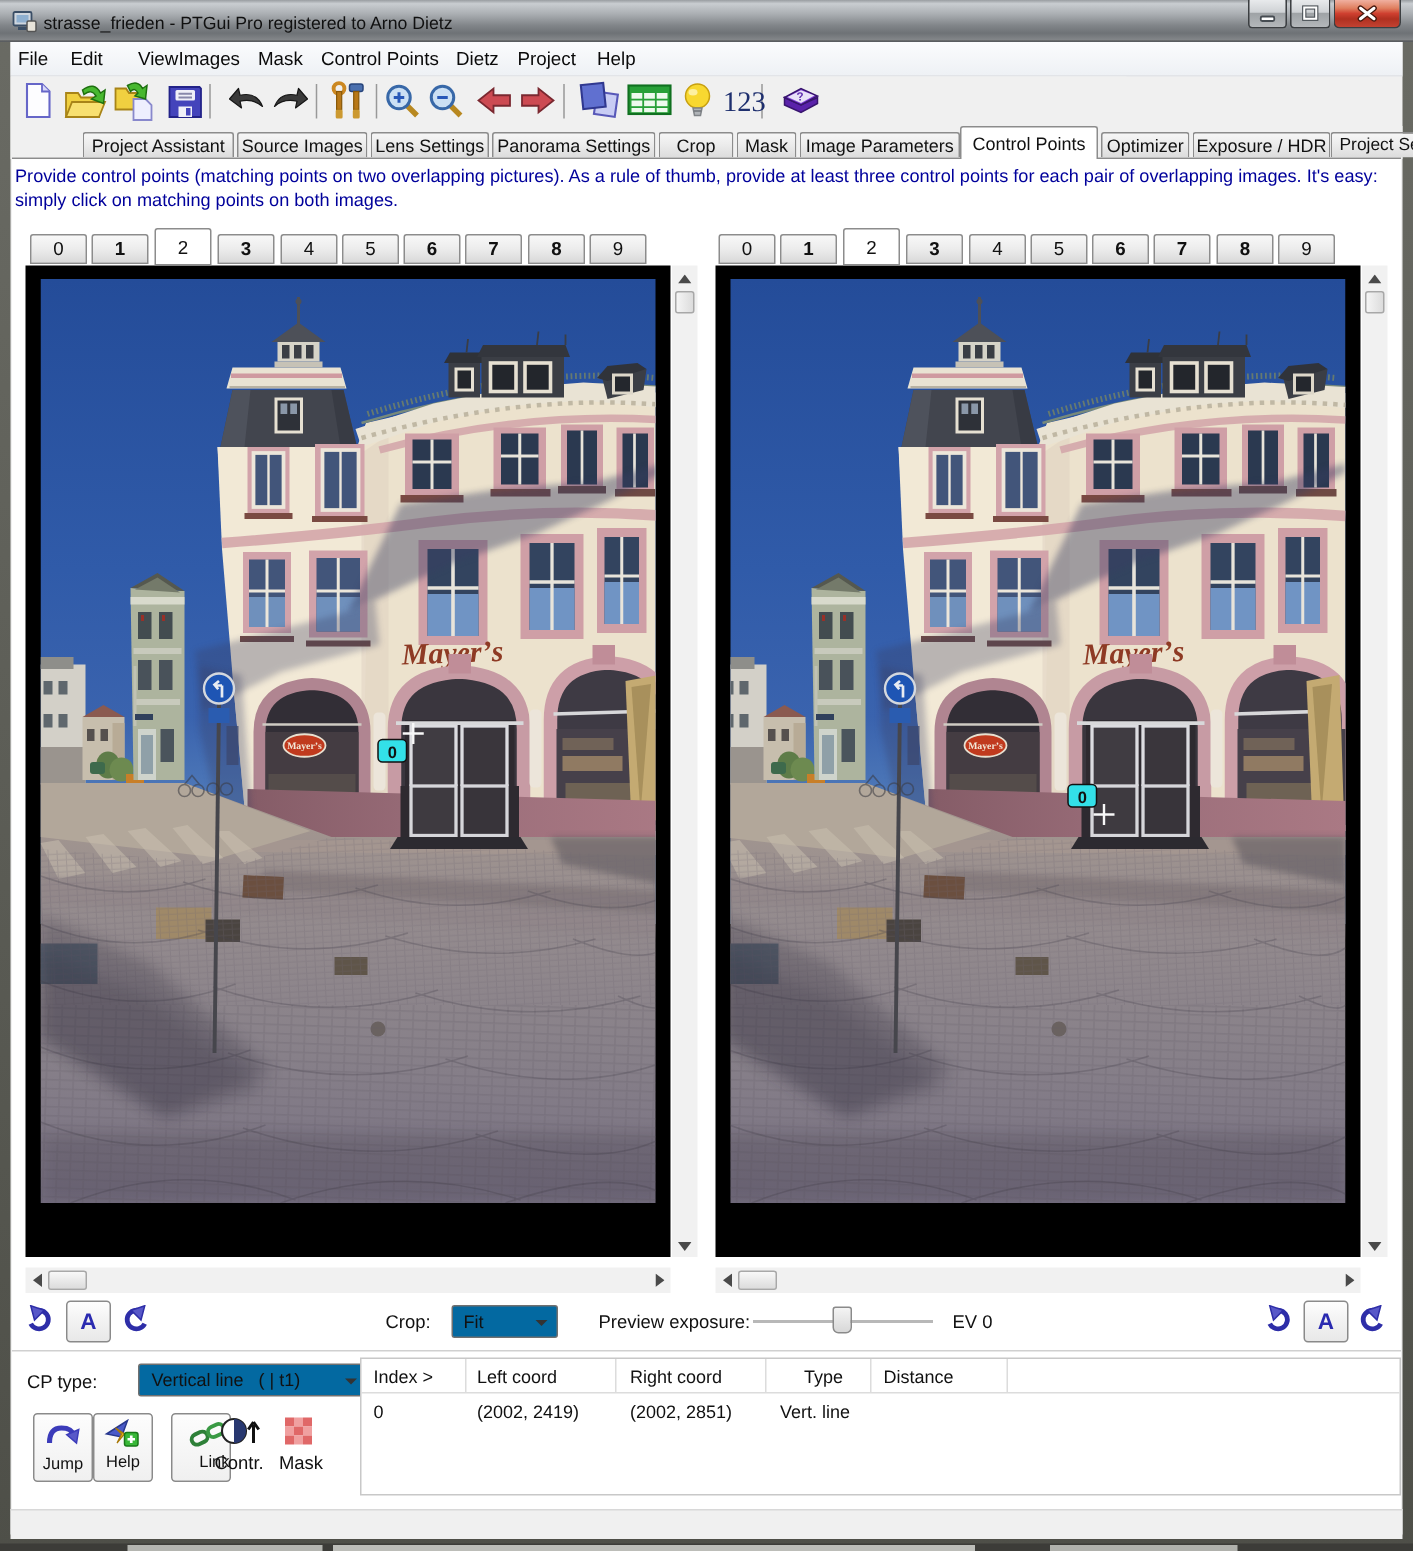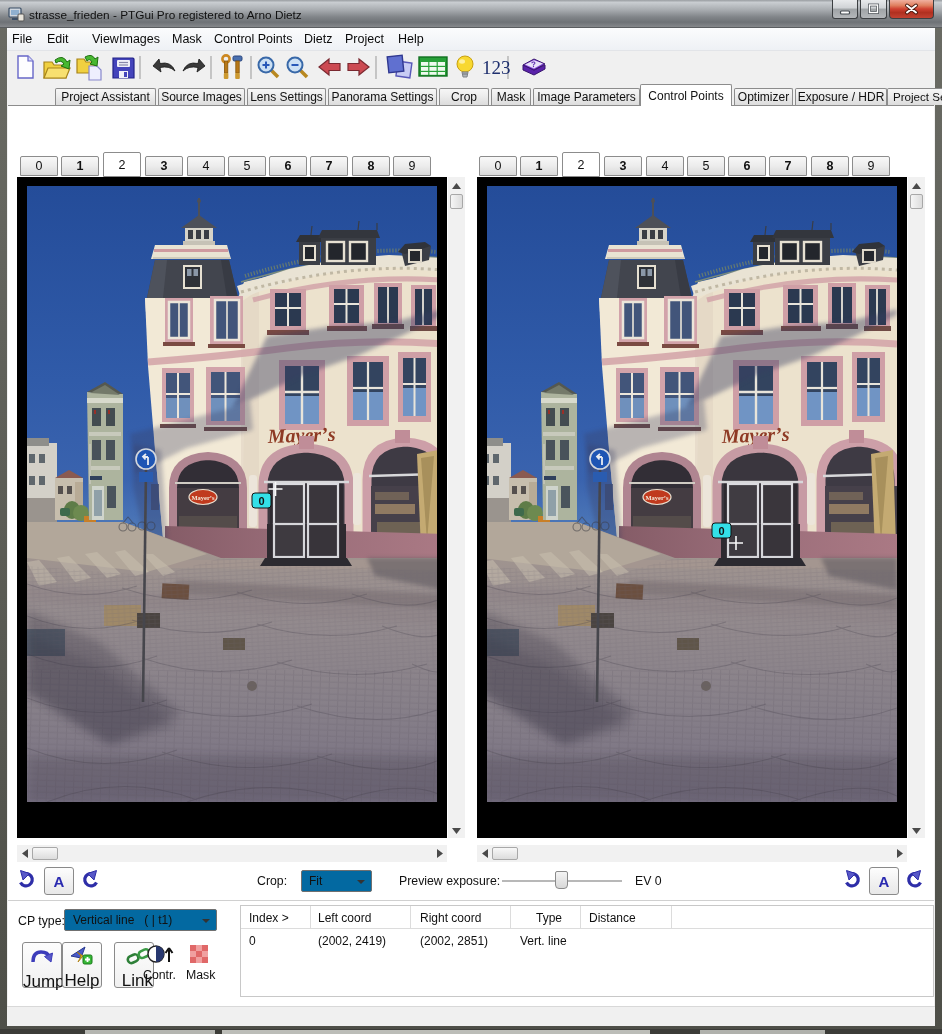--- a/index.html
+++ b/index.html
@@ -50,21 +50,21 @@
   .lbl{position:absolute;font-size:12.3px;color:#111;}
   .combo{position:absolute;height:22px;background:#0369a1;border:1px solid #707070;border-radius:2px;box-sizing:border-box;font-size:12px;color:#111;}
   .combo .arr{position:absolute;right:6px;top:9px;width:0;height:0;border-left:4px solid transparent;border-right:4px solid transparent;border-top:4px solid #333;}
   
   #bottom{position:absolute;left:8px;top:900px;width:926px;height:106px;background:#fff;border-top:1px solid #d0d0d0;}
   #cptable{position:absolute;left:240px;top:905px;width:694px;height:92px;background:#fff;border:1px solid #c8c8c8;box-sizing:border-box;}
   .th{position:absolute;top:5px;font-size:12px;color:#111;}
   .td{position:absolute;top:28px;font-size:12px;color:#111;}
   .colsep{position:absolute;top:0px;width:1px;height:22px;background:#dcdcdc;}
   .cpbtn{position:absolute;top:942px;width:40px;height:46px;border:1px solid #8a8a8a;border-radius:3px;
-    background:linear-gradient(180deg,#fdfdfd,#f0f0f0);box-sizing:border-box;text-align:center;font-size:17px;color:#111;}
+    background:linear-gradient(180deg,#fdfdfd,#f0f0f0);box-sizing:border-box;text-align:center;font-size:11px;color:#111;}
   #statusbar{position:absolute;left:7px;top:1006px;width:928px;height:17px;background:#f0f0f0;border-top:1px solid #d8d8d8;box-sizing:border-box;}
 </style>
 </head>
 <body>
 <div id="frame"></div>
 <div id="titlebar">
   <div id="titletext">strasse_frieden - PTGui Pro registered to Arno Dietz</div>
 </div>
 
 <div class="wbtn" id="btnmin" style="left:832px;width:26px;border-radius:0 0 3px 3px;">
@@ -228,20 +228,22 @@
   <div class="tab" style="left:840px;width:57px;overflow:hidden;white-space:nowrap;text-align:left;padding-left:5px;font-size:11.6px;">Project Set</div>
   <div class="tab" style="left:897px;width:17px;height:18px;top:1px;z-index:6;"><svg width="9" height="9" style="margin-top:2px;">
         <polygon points="6.5,0.5 2,4.5 6.5,8.5" fill="#46587a"></polygon>
       </svg></div>
   <div class="tab" style="left:915px;width:16px;height:18px;top:1px;z-index:6;"><svg width="9" height="9" style="margin-top:2px;">
         <polygon points="2.5,0.5 7,4.5 2.5,8.5" fill="#46587a"></polygon>
       </svg></div>
 </div>
 <div id="content"></div>
 <div id="helptext">
+    <div style="white-space:nowrap;">Provide control points (matching points on two overlapping pictures). As a rule of thumb, provide at least three control points for each pair of overlapping images. It's easy:</div>
+    <div style="white-space:nowrap;">simply click on matching points on both images.</div>
   </div>
 
 <div class="ntab" style="left:20px;">0</div>
 <div class="ntab" style="left:61px;"><b>1</b></div>
 <div class="ntab ntabsel" style="left:103px;">2</div>
 <div class="ntab" style="left:145px;"><b>3</b></div>
 <div class="ntab" style="left:187px;">4</div>
 <div class="ntab" style="left:228px;">5</div>
 <div class="ntab" style="left:269px;"><b>6</b></div>
 <div class="ntab" style="left:310px;"><b>7</b></div>
@@ -642,21 +644,21 @@
     <span style="position:absolute;left:7px;top:3px;">Fit</span>
     <span class="arr"></span>
   </div>
 <span class="lbl" style="left:399px;top:874px;">Preview exposure:</span>
 <span class="lbl" style="left:635px;top:874px;">EV 0</span>
 <div class="abs" style="left:502px;top:880px;width:120px;height:2px;background:#b8b8b8;"></div>
 <div class="abs" style="left:555px;top:871px;width:13px;height:18px;background:linear-gradient(180deg,#f4f4f4,#d8d8d8);border:1px solid #8a8a8a;border-radius:2px 2px 4px 4px;box-sizing:border-box;"></div>
 
 <div id="bottom"></div>
 <span class="lbl" style="left:18px;top:914px;">CP type:</span>
-<div class="combo" style="left:64px;top:909px;width:153px;">
+<div class="combo" style="left:92px;top:909px;width:153px;">
     <span style="position:absolute;left:8px;top:3px;">Vertical line&nbsp;&nbsp;&nbsp;( | t1)</span>
     <span class="arr"></span>
   </div>
 <div id="cptable">
   <span class="th" style="left:8px;">Index &gt;</span>
   <span class="th" style="left:77px;">Left coord</span>
   <span class="th" style="left:179px;">Right coord</span>
   <span class="th" style="left:295px;text-align:center;">Type</span>
   <span class="th" style="left:348px;">Distance</span>
   <div class="abs" style="left:0;top:22px;width:692px;height:1px;background:#dcdcdc;"></div>

